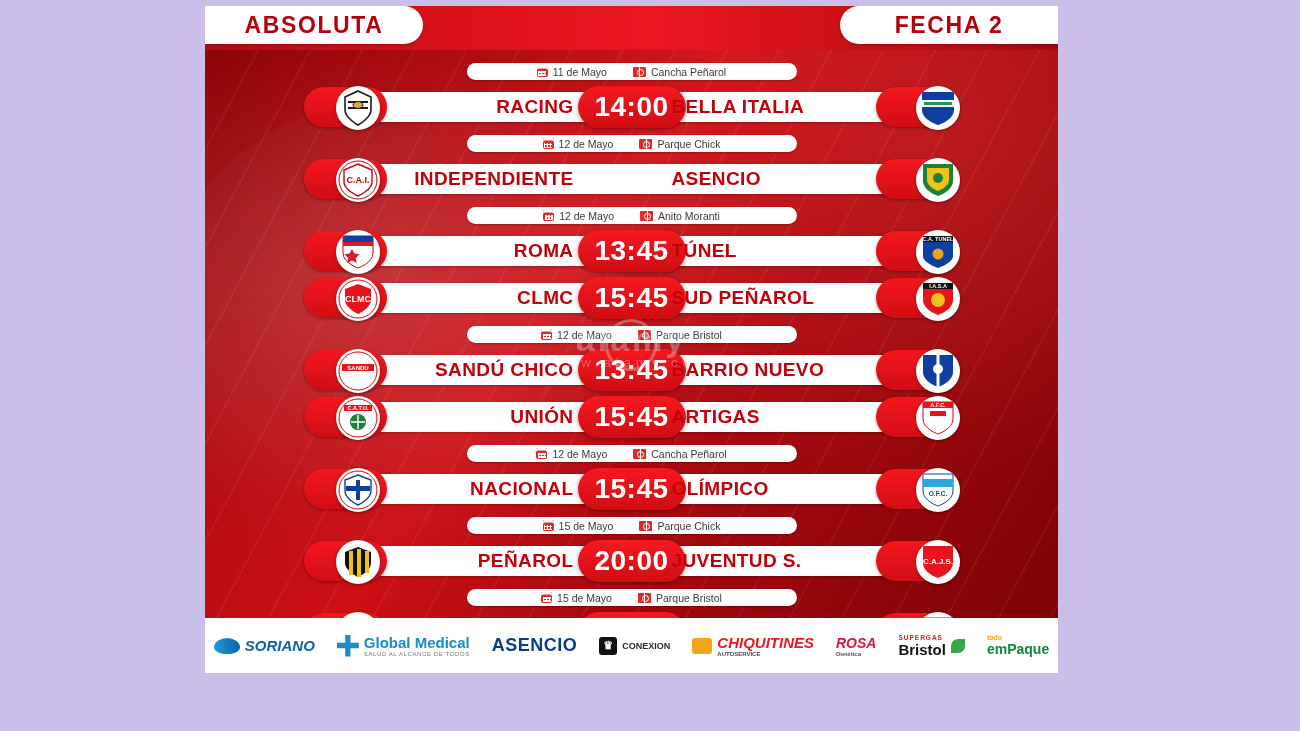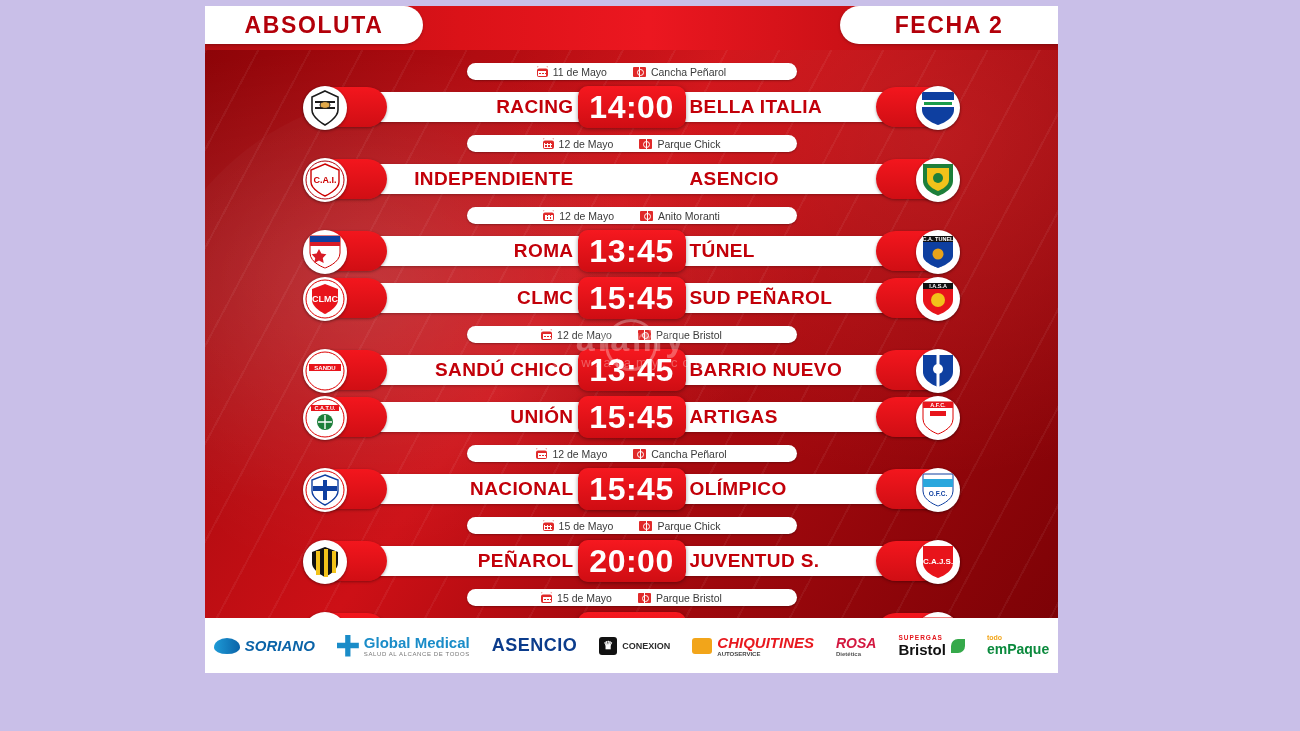--- a/index.html
+++ b/index.html
@@ -183,49 +183,50 @@
     border-radius: 50%;
     background: #fff;
     box-shadow: 0 1px 3px rgba(0,0,0,.4);
     overflow:hidden;
     display:flex;align-items:center;justify-content:center;
     font-size: 7px;
     font-weight: bold;
     color:#0b2d6b;
     text-align:center;
     line-height:1.05;
+    margin-left:33px;
   }
   .crest-pill.left .crest { left: -1px; }
   .crest-pill.right .crest { right: -1px; }
 
   .teamname {
     position: absolute;
     top: 11px;
     height: 24px;
     line-height: 24px;
     color: #c20009;
     font-weight: bold;
     font-size: 19px;
     letter-spacing: .4px;
     white-space: nowrap;
   }
   .teamname.home { right: 50%; margin-right: 58px; text-align: right; }
-  .teamname.away { left: 50%; margin-left: 58px; text-align: left; }
+  .teamname.away { left: 50%; margin-left: 40px; text-align: left; }
 
   .timepill {
     position: absolute;
     left: 50%;
     transform: translateX(-50%);
     top: 2px;
     min-width: 108px;
     height: 42px;
     background: linear-gradient(180deg,#f6181f,#cf0d13);
-    border-radius: 10px;
+    border-radius: 21px;
     color: #ffffff;
-    font-size: 32px;
+    font-size: 28px;
     font-weight: bold;
     letter-spacing: .5px;
     display: flex;
     align-items: center;
     justify-content: center;
     box-shadow: 0 1px 4px rgba(0,0,0,.4);
   }
 
   
   .sponsors {

